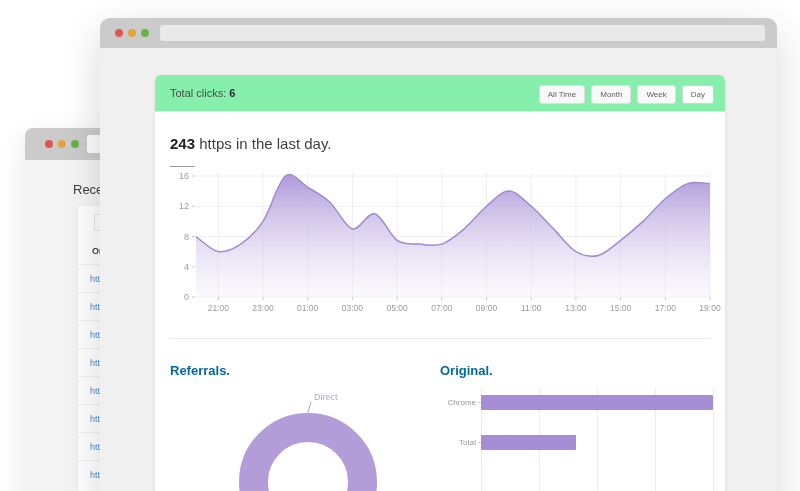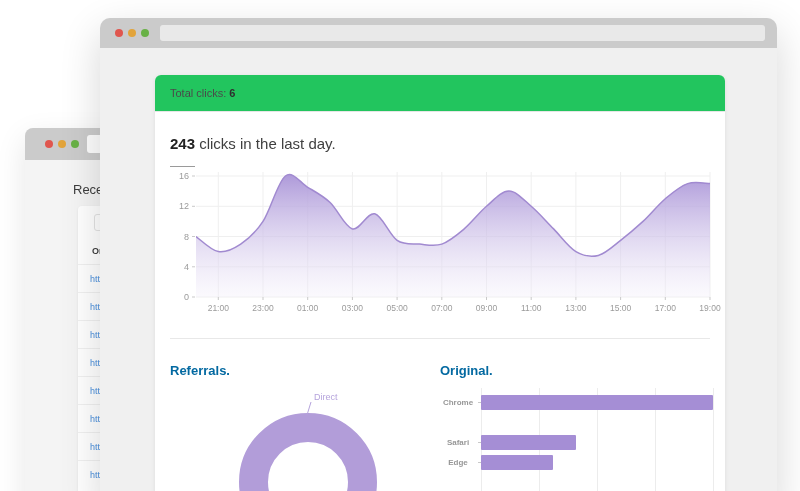--- a/index.html
+++ b/index.html
@@ -35,21 +35,21 @@
   .win-front { left:100px; top:18px; width:677px; height:490px; background:#f0f0f0;
     box-shadow:0 14px 40px rgba(0,0,0,.16); z-index:2; border-radius:10px; }
   .win-front .chrome { height:30px; border-radius:10px 10px 0 0; }
   .win-front .dot.red    { left:15px; top:11px; background:#e0564e; }
   .win-front .dot.yellow { left:28px; top:11px; background:#e2a43b; }
   .win-front .dot.green  { left:41px; top:11px; background:#68b146; }
   .win-front .urlbar { left:60px; top:7px; right:12px; height:16px; background:#e9e9e9; }
 
   .card { position:absolute; left:55px; top:57px; width:570px; height:433px; background:#ffffff;
     border-radius:6px; box-shadow:0 1px 4px rgba(0,0,0,.08); }
-  .card-header { position:absolute; left:0; top:0; right:0; height:37px; background:#22c55e;
+  .card-header { position:absolute; left:0; top:0; right:0; height:37px; background:#86efac;
     border-bottom:1px solid #e6e6e6; border-radius:6px 6px 0 0; }
   .total-clicks { position:absolute; left:15px; top:0; line-height:37px; font-size:11px; color:#4a4a4a; }
   .total-clicks b { font-weight:700; color:#2f2f2f; }
   .filters { position:absolute; right:11px; top:10px; display:flex; }
   .filter-btn { margin-left:6px; font-family:"Liberation Sans",sans-serif; font-size:8px; color:#5f5f5f;
     background:#f9f9f9; border:1px solid #dedede; border-radius:3px; padding:4px 8px; cursor:pointer; }
   .filter-btn.active { background:#ffffff; border-color:#d2d2d2; }
 
   .summary { position:absolute; left:15px; top:60px; font-size:15px; color:#3f3f3f; }
   .summary .count { font-weight:700; color:#222; border-bottom:1px solid #9a9a9a; padding-bottom:14px; }
@@ -60,21 +60,21 @@
 
   .section-title { position:absolute; top:288px; font-size:13px; color:#0369a1; }
   .title-referrals { left:15px; }
   .title-browsers  { left:285px; }
 
   .donut-chart { position:absolute; left:53px; top:307px; width:200px; height:200px; }
 
   .bar-chart { position:absolute; left:285px; top:313px; width:285px; height:120px; }
   .vgrid { position:absolute; top:0; height:120px; width:1px; background:#ececec; }
   .brow { position:absolute; left:0; height:15px; width:285px; }
-  .blabel { position:absolute; left:0; width:36px; text-align:center; font-size:8px; color:#979797; line-height:15px;font-weight:bold; }
+  .blabel { position:absolute; left:0; width:36px; text-align:right; font-size:8px; color:#979797; line-height:15px; }
   .btick { position:absolute; left:38px; top:7px; width:3px; height:1px; background:#c9c9c9; }
   .bbar { position:absolute; left:41px; top:0; height:15px; border-radius:1px; }
 </style>
 </head>
 <body>
 
 <div class="stage">
 
   <div class="window win-back">
     <div class="chrome">
@@ -123,24 +123,30 @@
       <span class="dot green"></span>
       <div class="urlbar"></div>
     </div>
 
     <div class="card">
       <div class="card-header">
         <div class="total-clicks">
           <span>Total clicks:</span>
           <b>6</b>
         </div>
+        <div class="filters" id="filters">
+            <button class="filter-btn">All Time</button>
+            <button class="filter-btn">Month</button>
+            <button class="filter-btn">Week</button>
+            <button class="filter-btn active">Day</button>
+          </div>
       </div>
 
       <p class="summary">
-        <span class="count">243</span><span> clicks in the last day.</span>
+        <span class="count">243</span><span> https in the last day.</span>
       </p>
 
       <div class="area-chart" id="area-chart"><svg width="570" height="240" viewBox="0 0 570 240">
             <defs>
               <linearGradient id="ag" x1="0" y1="16" x2="0" y2="137" gradientUnits="userSpaceOnUse">
                 <stop offset="0" stop-color="#ab96d8" stop-opacity="0.95"></stop>
                 <stop offset="1" stop-color="#f3effa" stop-opacity="0.35"></stop>
               </linearGradient>
               <clipPath id="ac">
                 <rect x="41" y="10" width="514" height="127"></rect>
@@ -220,25 +226,20 @@
           <div class="vgrid" style="left:99px"></div>
           <div class="vgrid" style="left:157px"></div>
           <div class="vgrid" style="left:215px"></div>
           <div class="vgrid" style="left:273px"></div>
           <div class="brow" style="top:7px">
             <div class="blabel">Chrome</div>
             <div class="btick"></div>
             <div class="bbar" style="width:232.0px;background:#a58ed5"></div>
           </div>
           <div class="brow" style="top:47px">
-            <div class="blabel">Safari</div>
+            <div class="blabel">Total</div>
             <div class="btick"></div>
             <div class="bbar" style="width:95.1px;background:#a58ed5"></div>
           </div>
-          <div class="brow" style="top:67px">
-            <div class="blabel">Edge</div>
-            <div class="btick"></div>
-            <div class="bbar" style="width:71.9px;background:#a58ed5"></div>
-          </div>
         </div>
     </div>
   </div>
 </div>
 
 </body></html>

